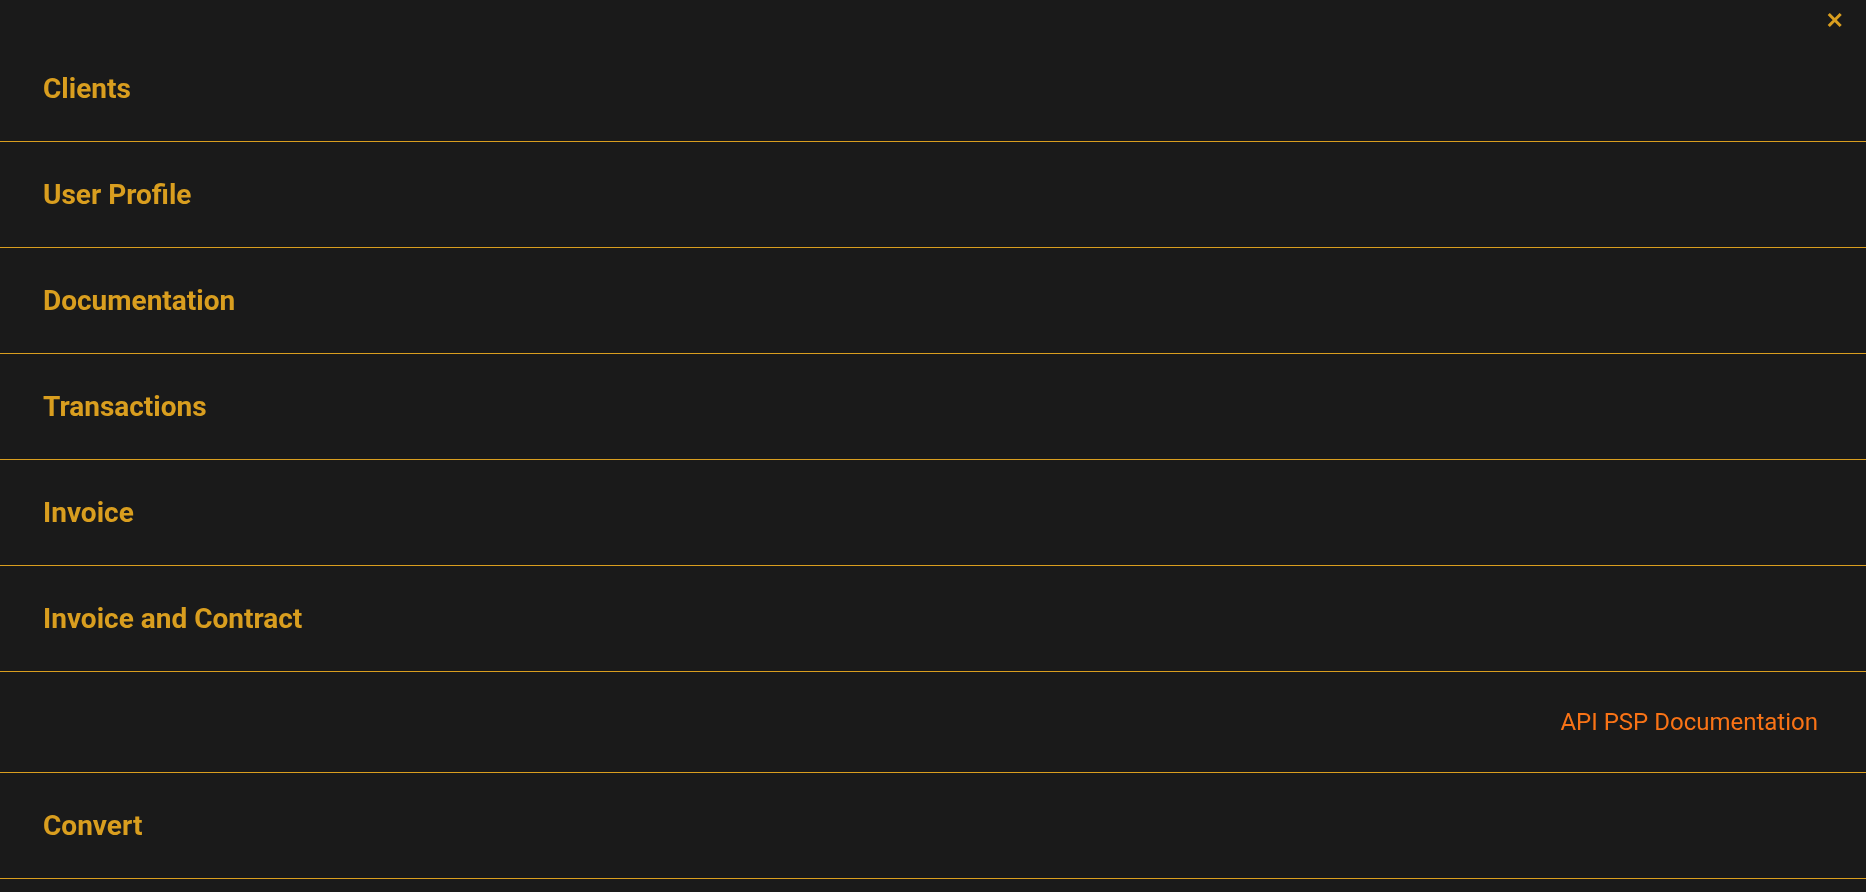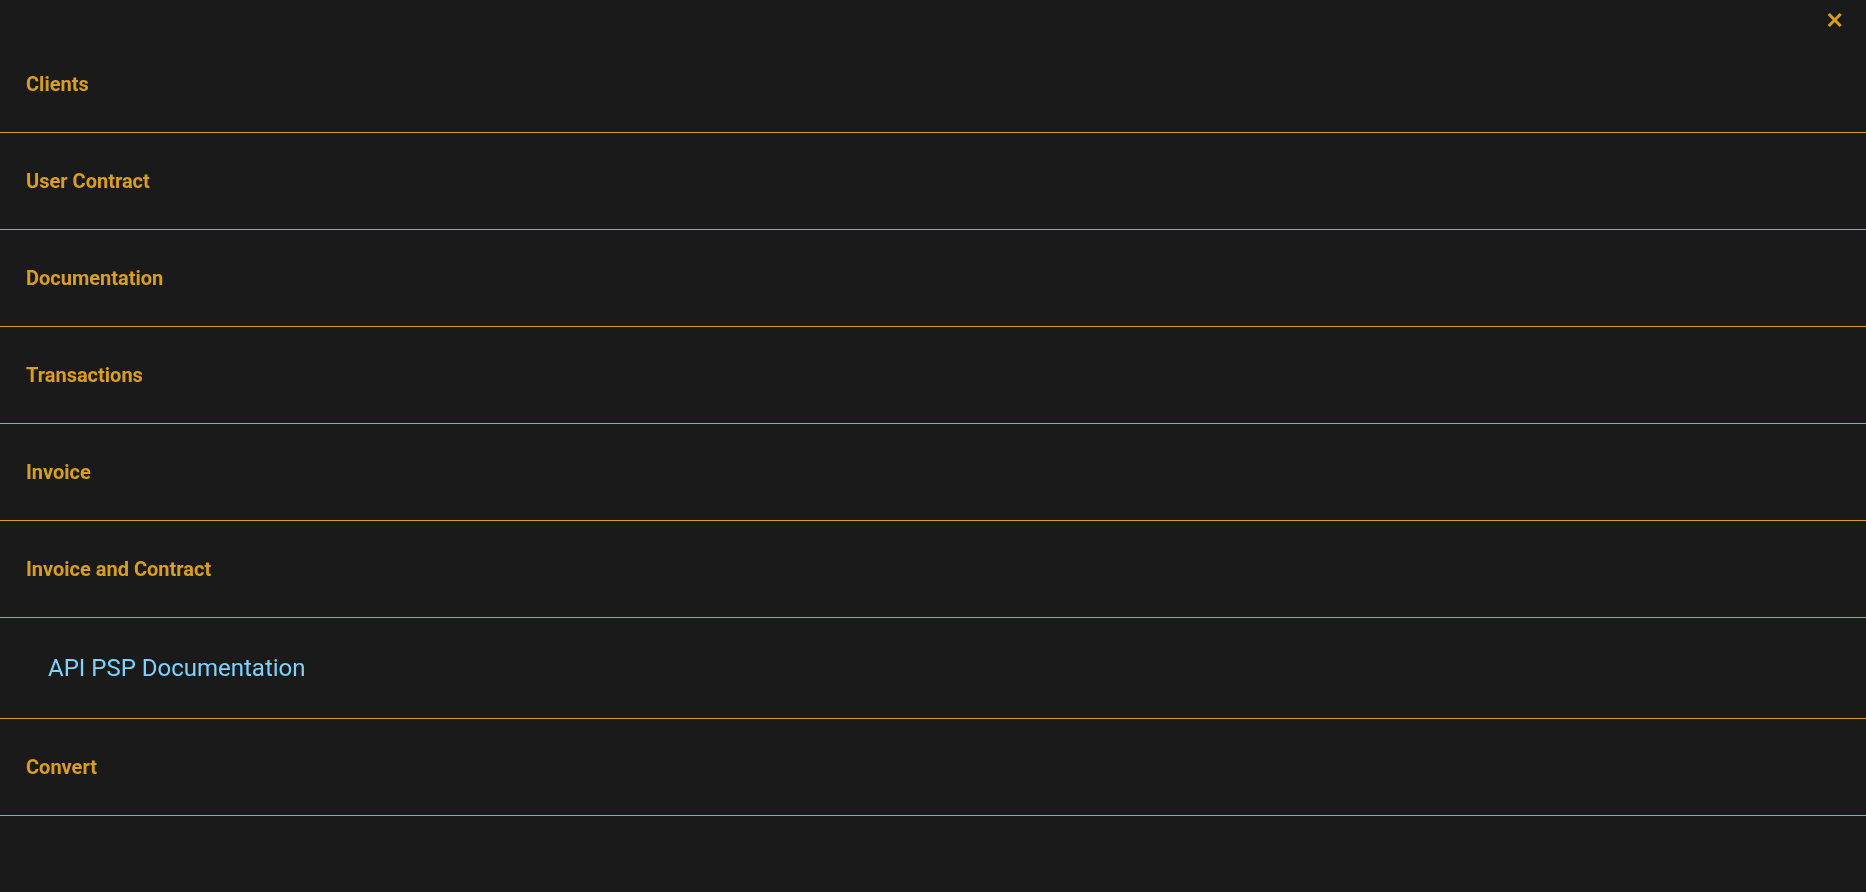--- a/index.html
+++ b/index.html
@@ -25,54 +25,54 @@
       cursor: pointer;
       line-height: 1;
       z-index: 10;
     }
     .menu-container {
       width: 100%;
       padding-top: 52px;
     }
     .menu-item {
       width: 100%;
-      padding: 36px 26px;
+      padding: 36px 43px;
       border-bottom: 1px solid #d99e1f;
       color: #d99e1f;
-      font-size: 20px;
+      font-size: 28px;
       font-weight: 700;
       cursor: pointer;
       display: block;
     }
     .menu-item.first {
       padding-top: 20px;
     }
     .sub-item {
       width: 100%;
       padding: 36px 48px;
       border-bottom: 1px solid #d99e1f;
-      color: #7dd3fc;
+      color: #f97316;
       font-size: 24px;
       font-weight: 400;
-      text-align: left;
+      text-align: right;
       cursor: pointer;
       display: block;
     }
   </style>
 </head>
 <body>
 
 <div class="close-btn">✕</div>
 
 <div class="menu-container">
   <div class="menu-item first">
     <span>Clients</span>
   </div>
   <div class="menu-item">
-    <span>User Contract</span>
+    <span>User Profile</span>
   </div>
   <div class="menu-item">
     <span>Documentation</span>
   </div>
   <div class="menu-item">
     <span>Transactions</span>
   </div>
   <div class="menu-item">
     <span>Invoice</span>
   </div>

